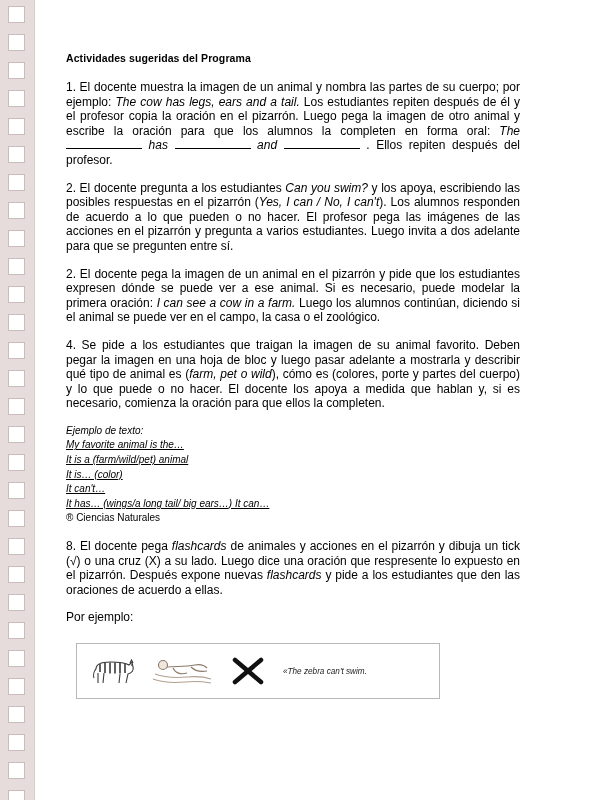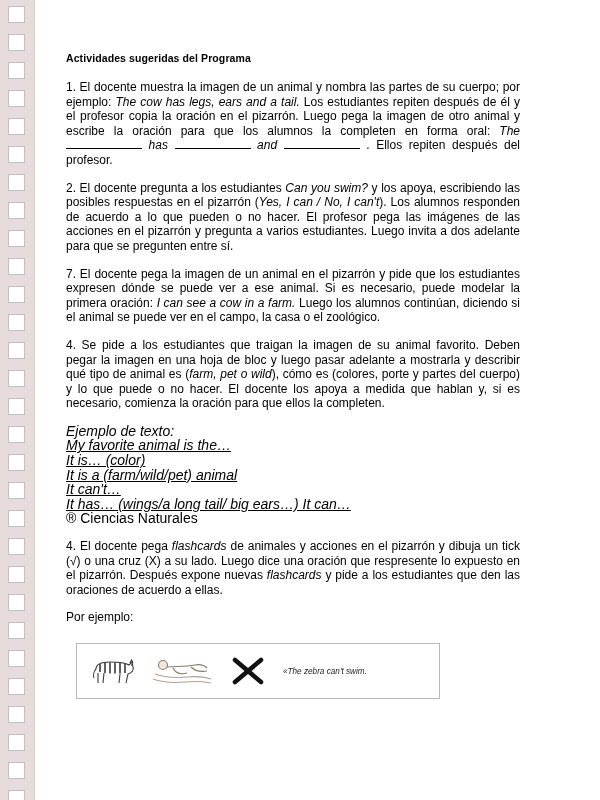--- a/index.html
+++ b/index.html
@@ -60,21 +60,21 @@
   }
   .it { font-style: italic; }
   .blank {
     display: inline-block;
     border-bottom: 1px solid #000;
     width: 76px;
     height: 9px;
     vertical-align: baseline;
   }
   .example-block {
-    font-size: 14px;
+    font-size: 10px;
     line-height: 14.6px;
     color: #000000;
     margin: 0 0 13px 0;
   }
   .example-block .line { font-style: italic; white-space: nowrap; text-decoration: underline; }
   .example-block .head { font-style: italic; }
   .figure {
     margin: 18px 0 0 10px;
     width: 364px;
     height: 56px;
@@ -135,34 +135,34 @@
       <div class="punch-hole" style="top: 762px;"></div>
       <div class="punch-hole" style="top: 790px;"></div>
     </div>
 
   <div class="content">
 
     <h1 class="doc-title">Actividades sugeridas del Programa</h1>
 
     <p class="para" id="p1"><span>1. El docente muestra la imagen de un animal y nombra las partes de su cuerpo; por ejemplo: </span><span class="it">The cow has legs, ears and a tail.</span><span> Los estudiantes repiten después de él y el profesor copia la oración en el pizarrón. Luego pega la imagen de otro animal y escribe la oración para que los alumnos la completen en forma oral: </span><span class="it">The</span> <span class="blank"></span> <span class="it">has</span> <span class="blank"></span> <span class="it">and</span> <span class="blank"></span> <span>. Ellos repiten después del profesor.</span></p>
     <p class="para" id="p2"><span>2. El docente pregunta a los estudiantes </span><span class="it">Can you swim?</span><span> y los apoya, escribiendo las posibles respuestas en el pizarrón (</span><span class="it">Yes, I can / No, I can't</span><span>). Los alumnos responden de acuerdo a lo que pueden o no hacer. El profesor pega las imágenes de las acciones en el pizarrón y pregunta a varios estudiantes. Luego invita a dos adelante para que se pregunten entre sí.</span></p>
-    <p class="para" id="p3"><span>7. El docente pega la imagen de un animal en el pizarrón y pide que los estudiantes expresen dónde se puede ver a ese animal. Si es necesario, puede modelar la primera oración: </span><span class="it">I can see a cow in a farm.</span><span> Luego los alumnos continúan, diciendo si el animal se puede ver en el campo, la casa o el zoológico.</span></p>
+    <p class="para" id="p3"><span>2. El docente pega la imagen de un animal en el pizarrón y pide que los estudiantes expresen dónde se puede ver a ese animal. Si es necesario, puede modelar la primera oración: </span><span class="it">I can see a cow in a farm.</span><span> Luego los alumnos continúan, diciendo si el animal se puede ver en el campo, la casa o el zoológico.</span></p>
     <p class="para" id="p4"><span>4. Se pide a los estudiantes que traigan la imagen de su animal favorito. Deben pegar la imagen en una hoja de bloc y luego pasar adelante a mostrarla y describir qué tipo de animal es (</span><span class="it">farm, pet o wild</span><span>), cómo es (colores, porte y partes del cuerpo) y lo que puede o no hacer. El docente los apoya a medida que hablan y, si es necesario, comienza la oración para que ellos la completen.</span></p>
 
     <div class="example-block">
       <div class="head">Ejemplo de texto:</div>
       <div class="line">My favorite animal is the…</div>
+      <div class="line">It is a (farm/wild/pet) animal</div>
       <div class="line">It is… (color)</div>
-      <div class="line">It is a (farm/wild/pet) animal</div>
       <div class="line">It can't…</div>
       <div class="line">It has… (wings/a long tail/ big ears…) It can…</div>
       <div>® Ciencias Naturales</div>
     </div>
 
-    <p class="para" id="p5"><span>4. El docente pega </span><span class="it">flashcards</span><span> de animales y acciones en el pizarrón y dibuja un tick (√) o una cruz (X) a su lado. Luego dice una oración que respresente lo expuesto en el pizarrón. Después expone nuevas </span><span class="it">flashcards</span><span> y pide a los estudiantes que den las oraciones de acuerdo a ellas.</span></p>
+    <p class="para" id="p5"><span>8. El docente pega </span><span class="it">flashcards</span><span> de animales y acciones en el pizarrón y dibuja un tick (√) o una cruz (X) a su lado. Luego dice una oración que respresente lo expuesto en el pizarrón. Después expone nuevas </span><span class="it">flashcards</span><span> y pide a los estudiantes que den las oraciones de acuerdo a ellas.</span></p>
     <p class="para" id="p6"><span>Por ejemplo:</span></p>
 
     <div class="figure">
 
       <div class="fig-cell fig-zebra">
         <svg width="56" height="40" viewBox="0 0 56 40" aria-hidden="true">
           <g fill="none" stroke="#3a3a3a" stroke-width="1.1">
             <path d="M10 18 C10 13, 16 11, 24 11 C32 11, 40 12, 43 14 L46 11 L47 16 C48 19, 46 22, 42 23 L40 32 M34 23 L33 32 M18 22 L17 32 M12 22 L12 32" fill="#ffffff"></path>
             <path d="M14 13 L14 21 M19 12 L19 22 M24 11.5 L24 22.5 M29 11.5 L29 22.5 M34 12 L34 22.5 M39 13 L39 22" stroke="#3a3a3a" stroke-width="1.6"></path>
             <path d="M44 12 L45.5 9 L47 12" fill="none"></path>

